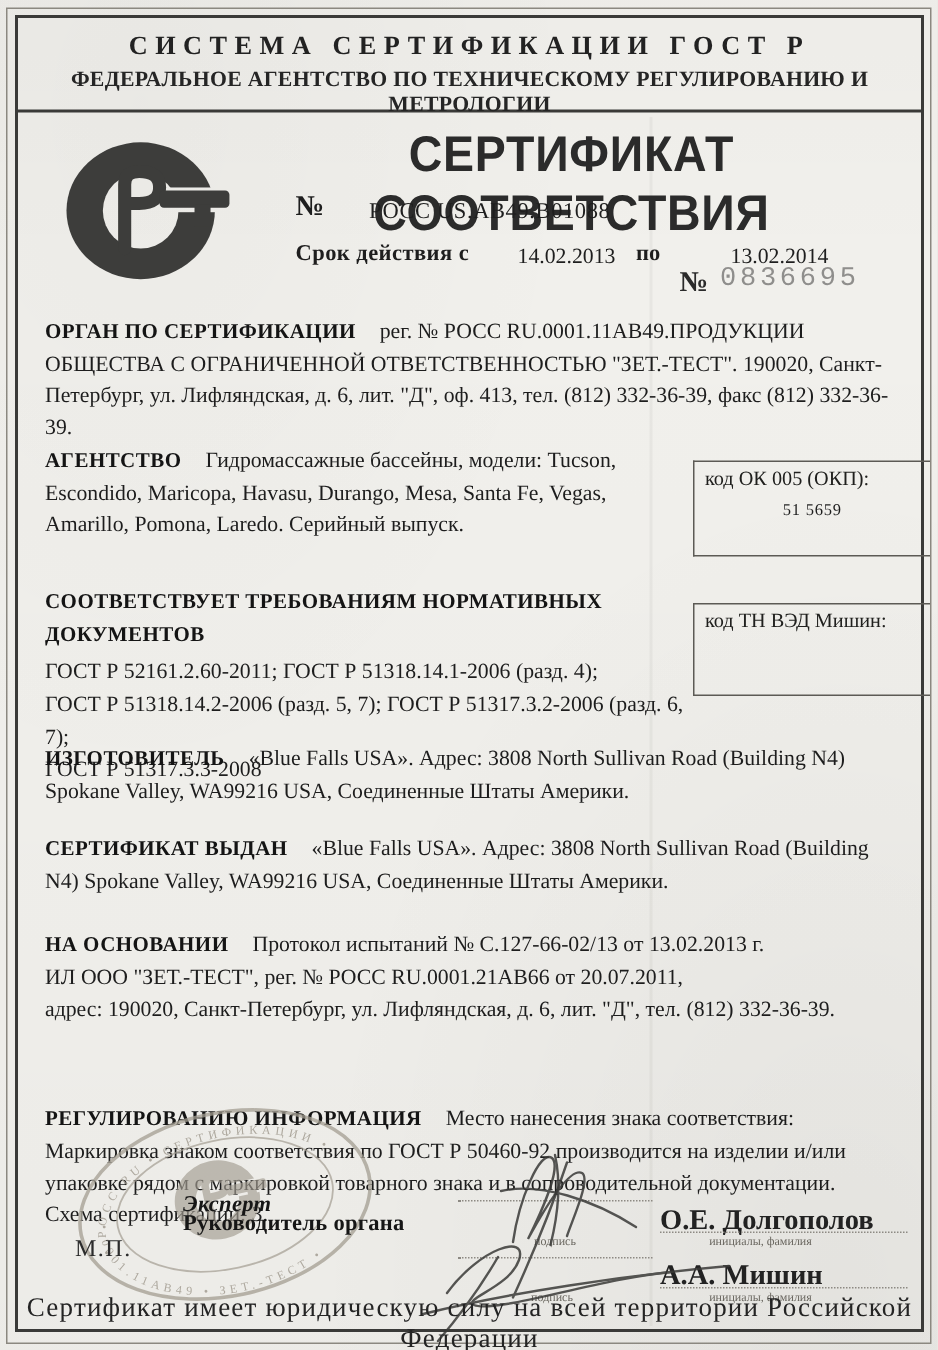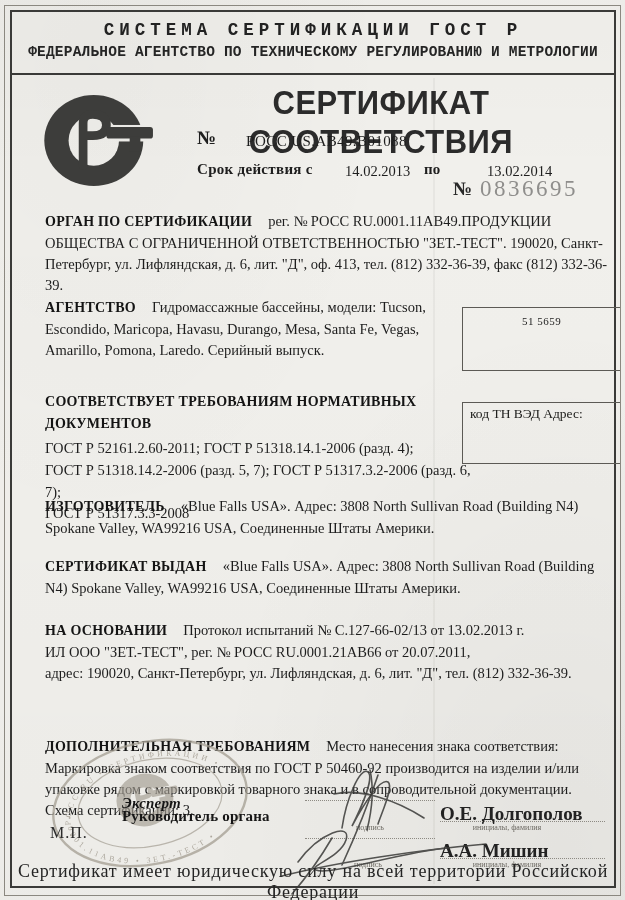--- a/index.html
+++ b/index.html
@@ -11,37 +11,37 @@
       radial-gradient(ellipse at 90% 95%, rgba(0,0,0,0.04), transparent 45%),
       linear-gradient(180deg, rgba(0,0,0,0.015), rgba(0,0,0,0) 20%, rgba(0,0,0,0.02));
     overflow:hidden;
     font-family:"Liberation Serif", serif;
     color:#1e1e1e;
   }
   .outer-frame{position:absolute;left:4px;top:5px;right:4px;bottom:4px;border:1px solid #8b8880;}
   .inner-frame{position:absolute;left:10px;top:10px;right:9px;bottom:12px;border:2px solid #3a3a38;}
   .crease{position:absolute;left:433px;top:78px;width:2px;bottom:16px;background:rgba(60,55,45,0.05);}
   .hdr{position:absolute;left:12px;right:11px;top:12px;height:61px;border-bottom:2px solid #3a3a38;text-align:center;}
-  .hdr-l1{margin-top:8px;font-weight:bold;font-size:17.5px;letter-spacing:5px;color:#222;font-family:Liberation Mono, monospace;}
-  .hdr-l2{margin-top:4px;font-weight:bold;font-size:14.5px;letter-spacing:0.2px;color:#252525;font-family:Liberation Mono, monospace;}
+  .hdr-l1{margin-top:8px;font-weight:bold;font-size:17.5px;letter-spacing:5px;color:#222;}
+  .hdr-l2{margin-top:4px;font-weight:bold;font-size:14.5px;letter-spacing:0.2px;color:#252525;}
   .logo{position:absolute;left:42px;top:92px;}
   .doc-title{position:absolute;left:150px;top:84px;width:462px;text-align:center;
     font-family:"Liberation Sans", sans-serif;font-weight:bold;font-size:31px;
     letter-spacing:0.5px;color:#2b2b2b;transform:scaleY(1.08);transform-origin:top;}
   .num-label{position:absolute;left:197px;top:127px;font-weight:bold;font-size:19px;}
   .num-value{position:absolute;left:246px;top:133px;font-size:15px;letter-spacing:0.4px;}
   .validity{position:absolute;left:197px;top:161px;font-size:15px;}
   .validity b{letter-spacing:0.3px;}
   .v-from{position:absolute;left:345px;top:163px;font-size:14.5px;}
   .v-po{position:absolute;left:424px;top:161px;font-weight:bold;font-size:15px;}
   .v-to{position:absolute;left:487px;top:163px;font-size:14.5px;}
   .blank-no{position:absolute;left:453px;top:178px;font-size:19px;font-weight:bold;color:#2a2a2a;}
-  .blank-digits{position:absolute;left:480px;top:176px;font-family:Liberation Serif, serif;
-    font-size:23px;letter-spacing:2.5px;color:#8f8e8c;font-weight:400;}
-  .sec{position:absolute;left:45px;width:566px;font-size:14.5px;line-height:1.47;color:#1d1d1d;}
+  .blank-digits{position:absolute;left:480px;top:176px;font-family:Liberation Mono, monospace;
+    font-size:18px;letter-spacing:2.5px;color:#8f8e8c;font-weight:400;}
+  .sec{position:absolute;left:30px;width:566px;font-size:14.5px;line-height:1.47;color:#1d1d1d;}
   .sec b{font-size:14px;letter-spacing:0.3px;margin-right:16px;color:#141414;}
   .gost-lines div{line-height:1.5;font-family:Liberation Serif, serif;}
   .code-box{position:absolute;left:462px;width:157px;border:1px solid #5c5a55;border-right:none;background:transparent;}
   .code-box .cb-label{font-size:13.5px;padding:3px 2px 0 7px;color:#20201e;}
   .code-box .cb-value{text-align:center;font-size:11px;margin:7px 0 10px;letter-spacing:0.5px;}
   .stamp{position:absolute;left:44px;top:733px;pointer-events:none;}
   .mp{position:absolute;left:50px;top:824px;font-size:16px;letter-spacing:1px;color:#2c2c2c;}
   .sig-role{position:absolute;left:122px;font-weight:bold;font-size:15px;letter-spacing:0.2px;color:#161616;}
   .sign-line{position:absolute;border-bottom:1px dotted #8d8a83;text-align:center;}
   .sign-cap{position:absolute;font-size:8px;color:#6b6861;text-align:center;}
@@ -95,51 +95,52 @@
   <div class="blank-digits">0836695</div>
 
   <div class="sec" style="top:211px;">
     <b>ОРГАН ПО СЕРТИФИКАЦИИ</b><span>рег. № РОСС RU.0001.11АВ49.ПРОДУКЦИИ ОБЩЕСТВА С ОГРАНИЧЕННОЙ ОТВЕТСТВЕННОСТЬЮ "ЗЕТ.-ТЕСТ". 190020, Санкт-Петербург, ул. Лифляндская, д. 6, лит. "Д", оф. 413, тел. (812) 332-36-39, факс (812) 332-36-39.</span>
   </div>
 
   <div class="sec" style="top:297px;width:428px;">
     <b>АГЕНТСТВО</b><span>Гидромассажные бассейны, модели: Tucson, Escondido, Maricopa, Havasu, Durango, Mesa, Santa Fe, Vegas, Amarillo, Pomona, Laredo. Серийный выпуск.</span>
   </div>
   <div class="code-box" style="top:307px;height:62px;">
+    <div class="cb-label">код ОК 005 (ОКП):</div>
     <div class="cb-value">51 5659</div>
   </div>
 
   <div class="sec" style="top:391px;width:430px;">
     <b>СООТВЕТСТВУЕТ ТРЕБОВАНИЯМ НОРМАТИВНЫХ ДОКУМЕНТОВ</b>
     <div class="gost-lines" style="margin-top:4px;">
       <div>ГОСТ Р 52161.2.60-2011; ГОСТ Р 51318.14.1-2006 (разд. 4);</div>
       <div>ГОСТ Р 51318.14.2-2006 (разд. 5, 7); ГОСТ Р 51317.3.2-2006 (разд. 6, 7);</div>
       <div>ГОСТ Р 51317.3.3-2008</div>
     </div>
   </div>
   <div class="code-box" style="top:402px;height:60px;">
-    <div class="cb-label">код ТН ВЭД Адрес:</div>
+    <div class="cb-label">код ТН ВЭД Мишин:</div>
   </div>
 
   <div class="sec" style="top:496px;">
     <b>ИЗГОТОВИТЕЛЬ</b><span>«Blue Falls USA». Адрес: 3808 North Sullivan Road (Building N4) Spokane Valley, WA99216 USA, Соединенные Штаты Америки.</span>
   </div>
 
   <div class="sec" style="top:556px;">
     <b>СЕРТИФИКАТ ВЫДАН</b><span>«Blue Falls USA». Адрес: 3808 North Sullivan Road (Building N4) Spokane Valley, WA99216 USA, Соединенные Штаты Америки.</span>
   </div>
 
   <div class="sec" style="top:620px;">
     <b>НА ОСНОВАНИИ</b><span>Протокол испытаний № С.127-66-02/13 от 13.02.2013 г.</span>
     <div>ИЛ ООО "ЗЕТ.-ТЕСТ", рег. № РОСС RU.0001.21АВ66 от 20.07.2011,</div>
     <div>адрес: 190020, Санкт-Петербург, ул. Лифляндская, д. 6, лит. "Д", тел. (812) 332-36-39.</div>
   </div>
 
   <div class="sec" style="top:736px;width:560px;">
-    <b>ДОПОЛНИТЕЛЬНАЯ ТРЕБОВАНИЯМ</b><span>Место нанесения знака соответствия: Маркировка знаком соответствия по ГОСТ Р 50460-92 производится на изделии и/или упаковке рядом с маркировкой товарного знака и в сопроводительной документации. Схема сертификации: 3.</span>
+    <b>РЕГУЛИРОВАНИЮ ИНФОРМАЦИЯ</b><span>Место нанесения знака соответствия: Маркировка знаком соответствия по ГОСТ Р 50460-92 производится на изделии и/или упаковке рядом с маркировкой товарного знака и в сопроводительной документации. Схема сертификации: 3.</span>
   </div>
 
   <div class="stamp">
     <svg width="212" height="140" viewBox="0 0 212 140">
       <g transform="rotate(-12 106 70)">
         <ellipse cx="106" cy="70" rx="98" ry="61" fill="none" stroke="#a39d92" stroke-width="2.4" opacity="0.75"></ellipse>
         <ellipse cx="106" cy="70" rx="73" ry="43" fill="none" stroke="#a39d92" stroke-width="1.2" opacity="0.7"></ellipse>
         <path id="arcT" d="M25 86 A 85 52 0 0 1 190 62" fill="none"></path>
         <path id="arcB" d="M22 66 A 85 52 0 0 0 192 86" fill="none"></path>
         <text font-size="8" fill="#a39d92" letter-spacing="3" opacity="0.85">

